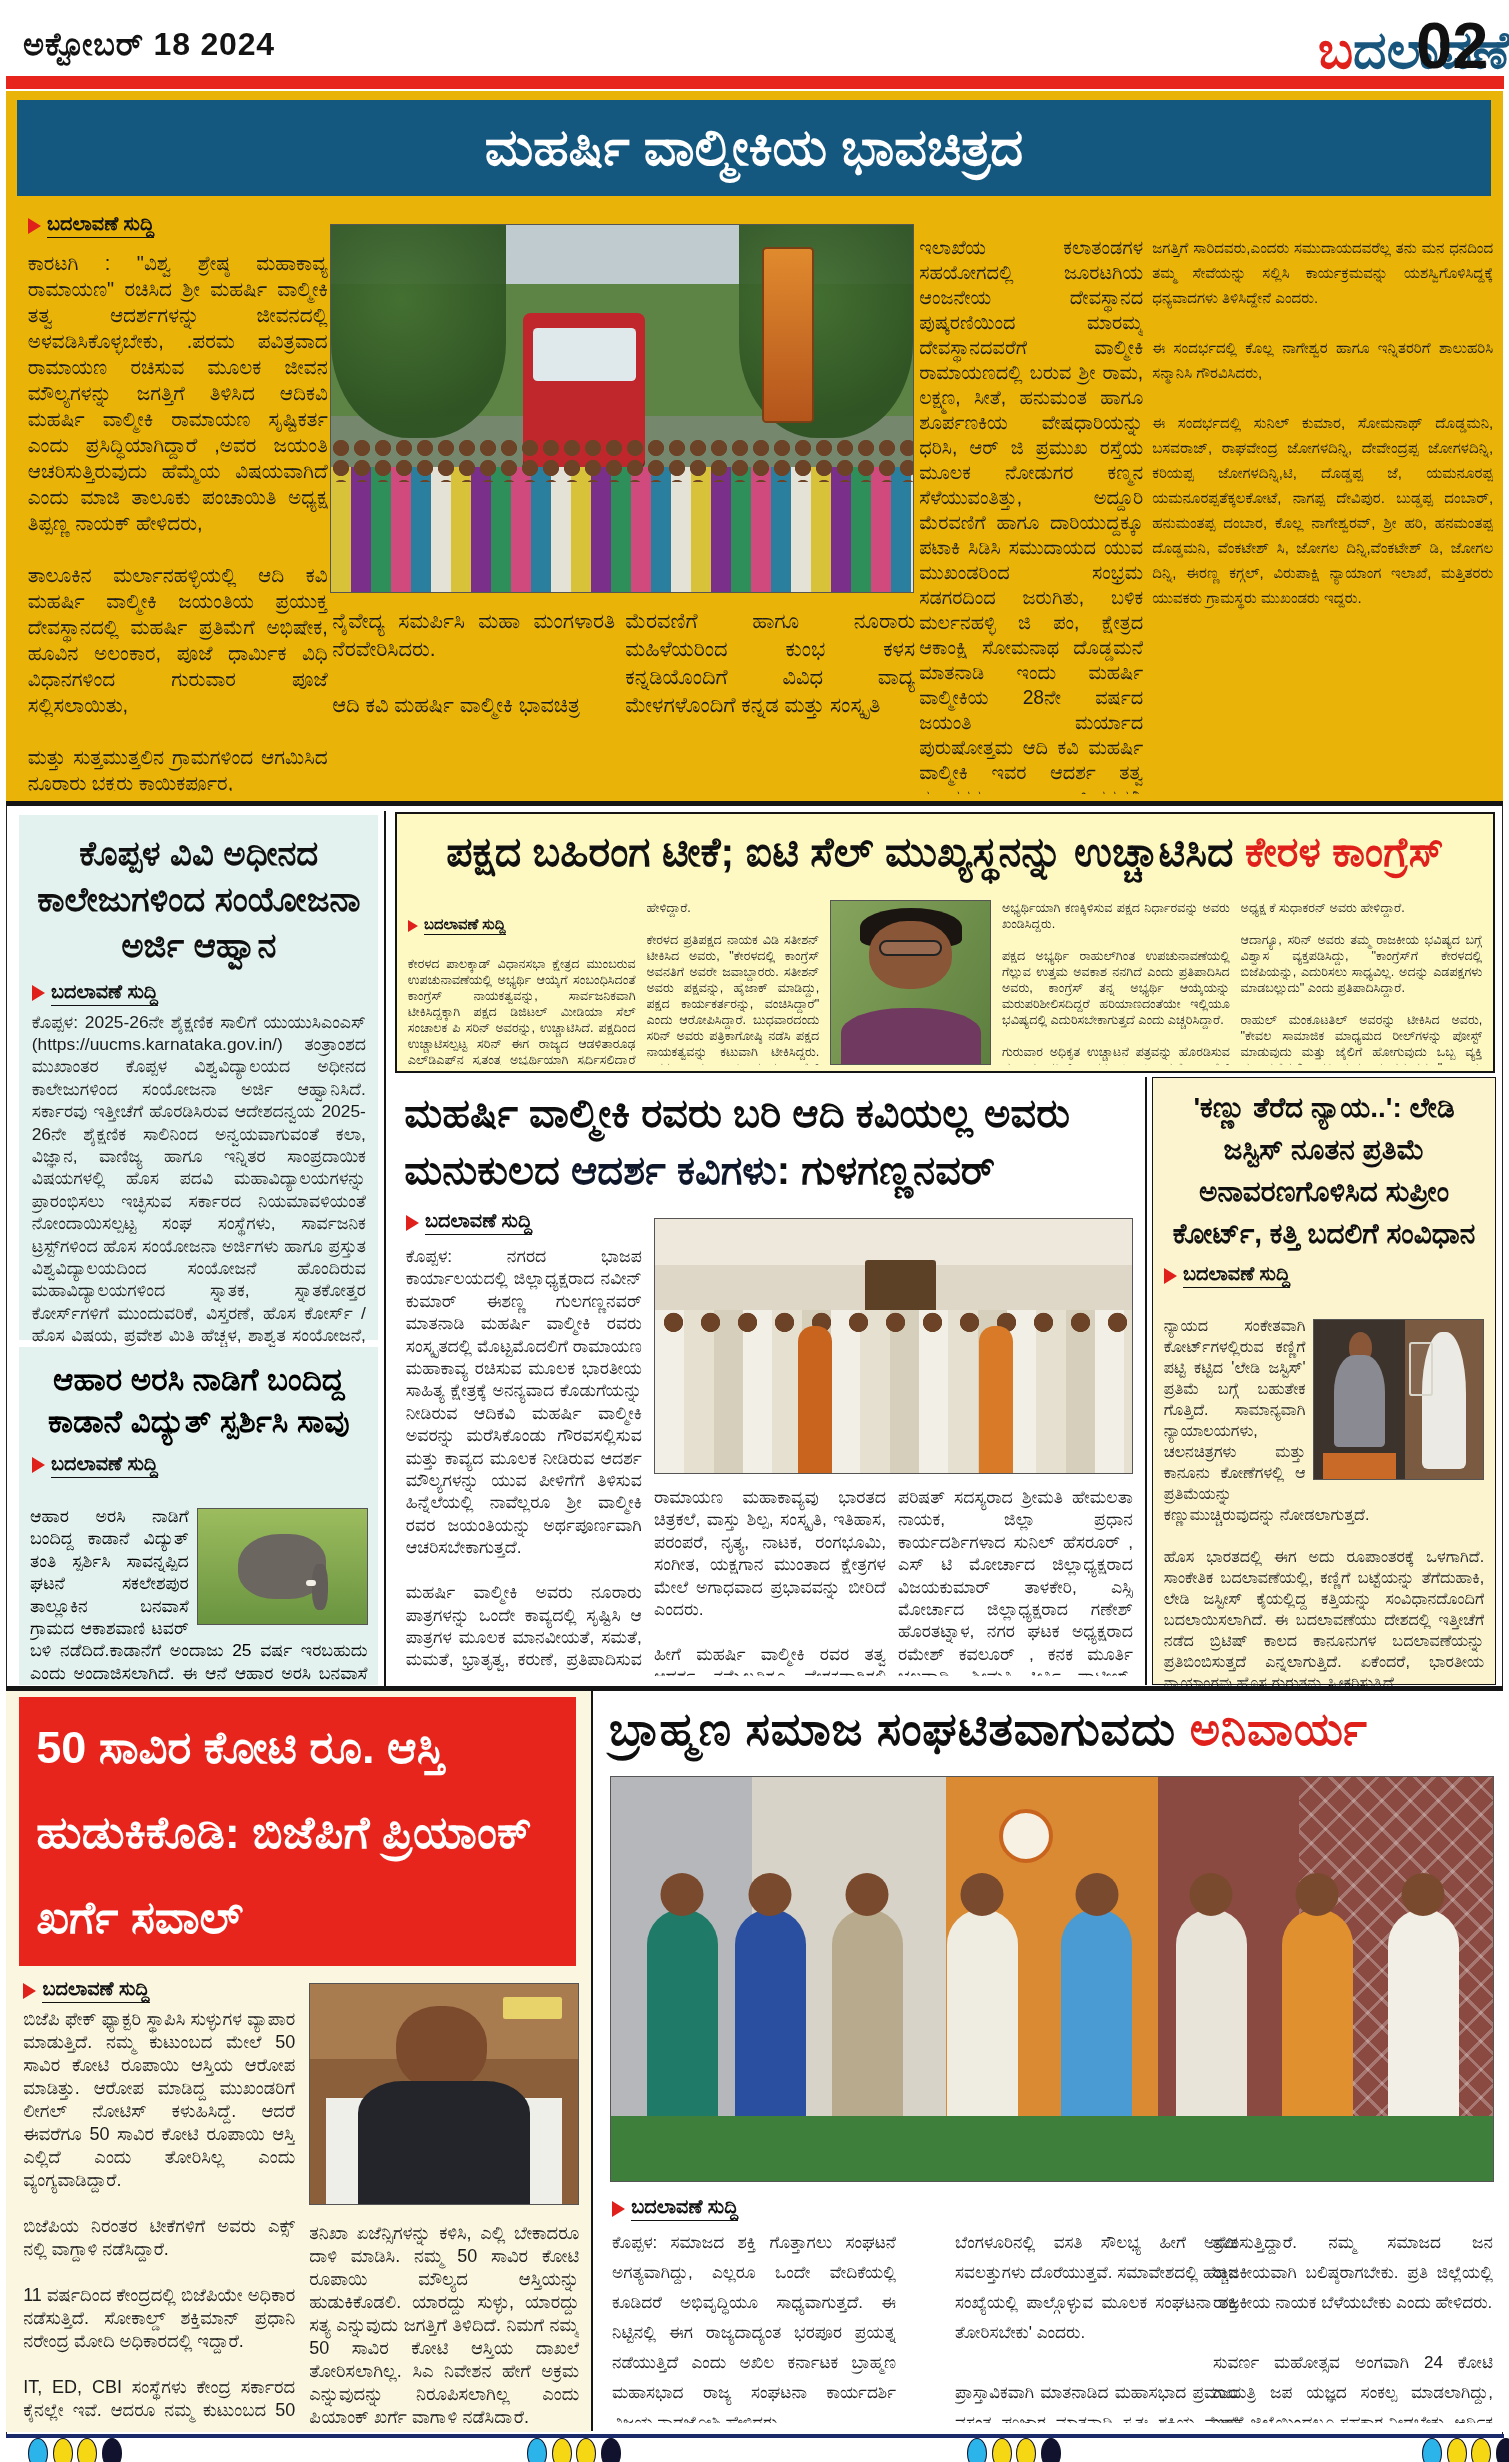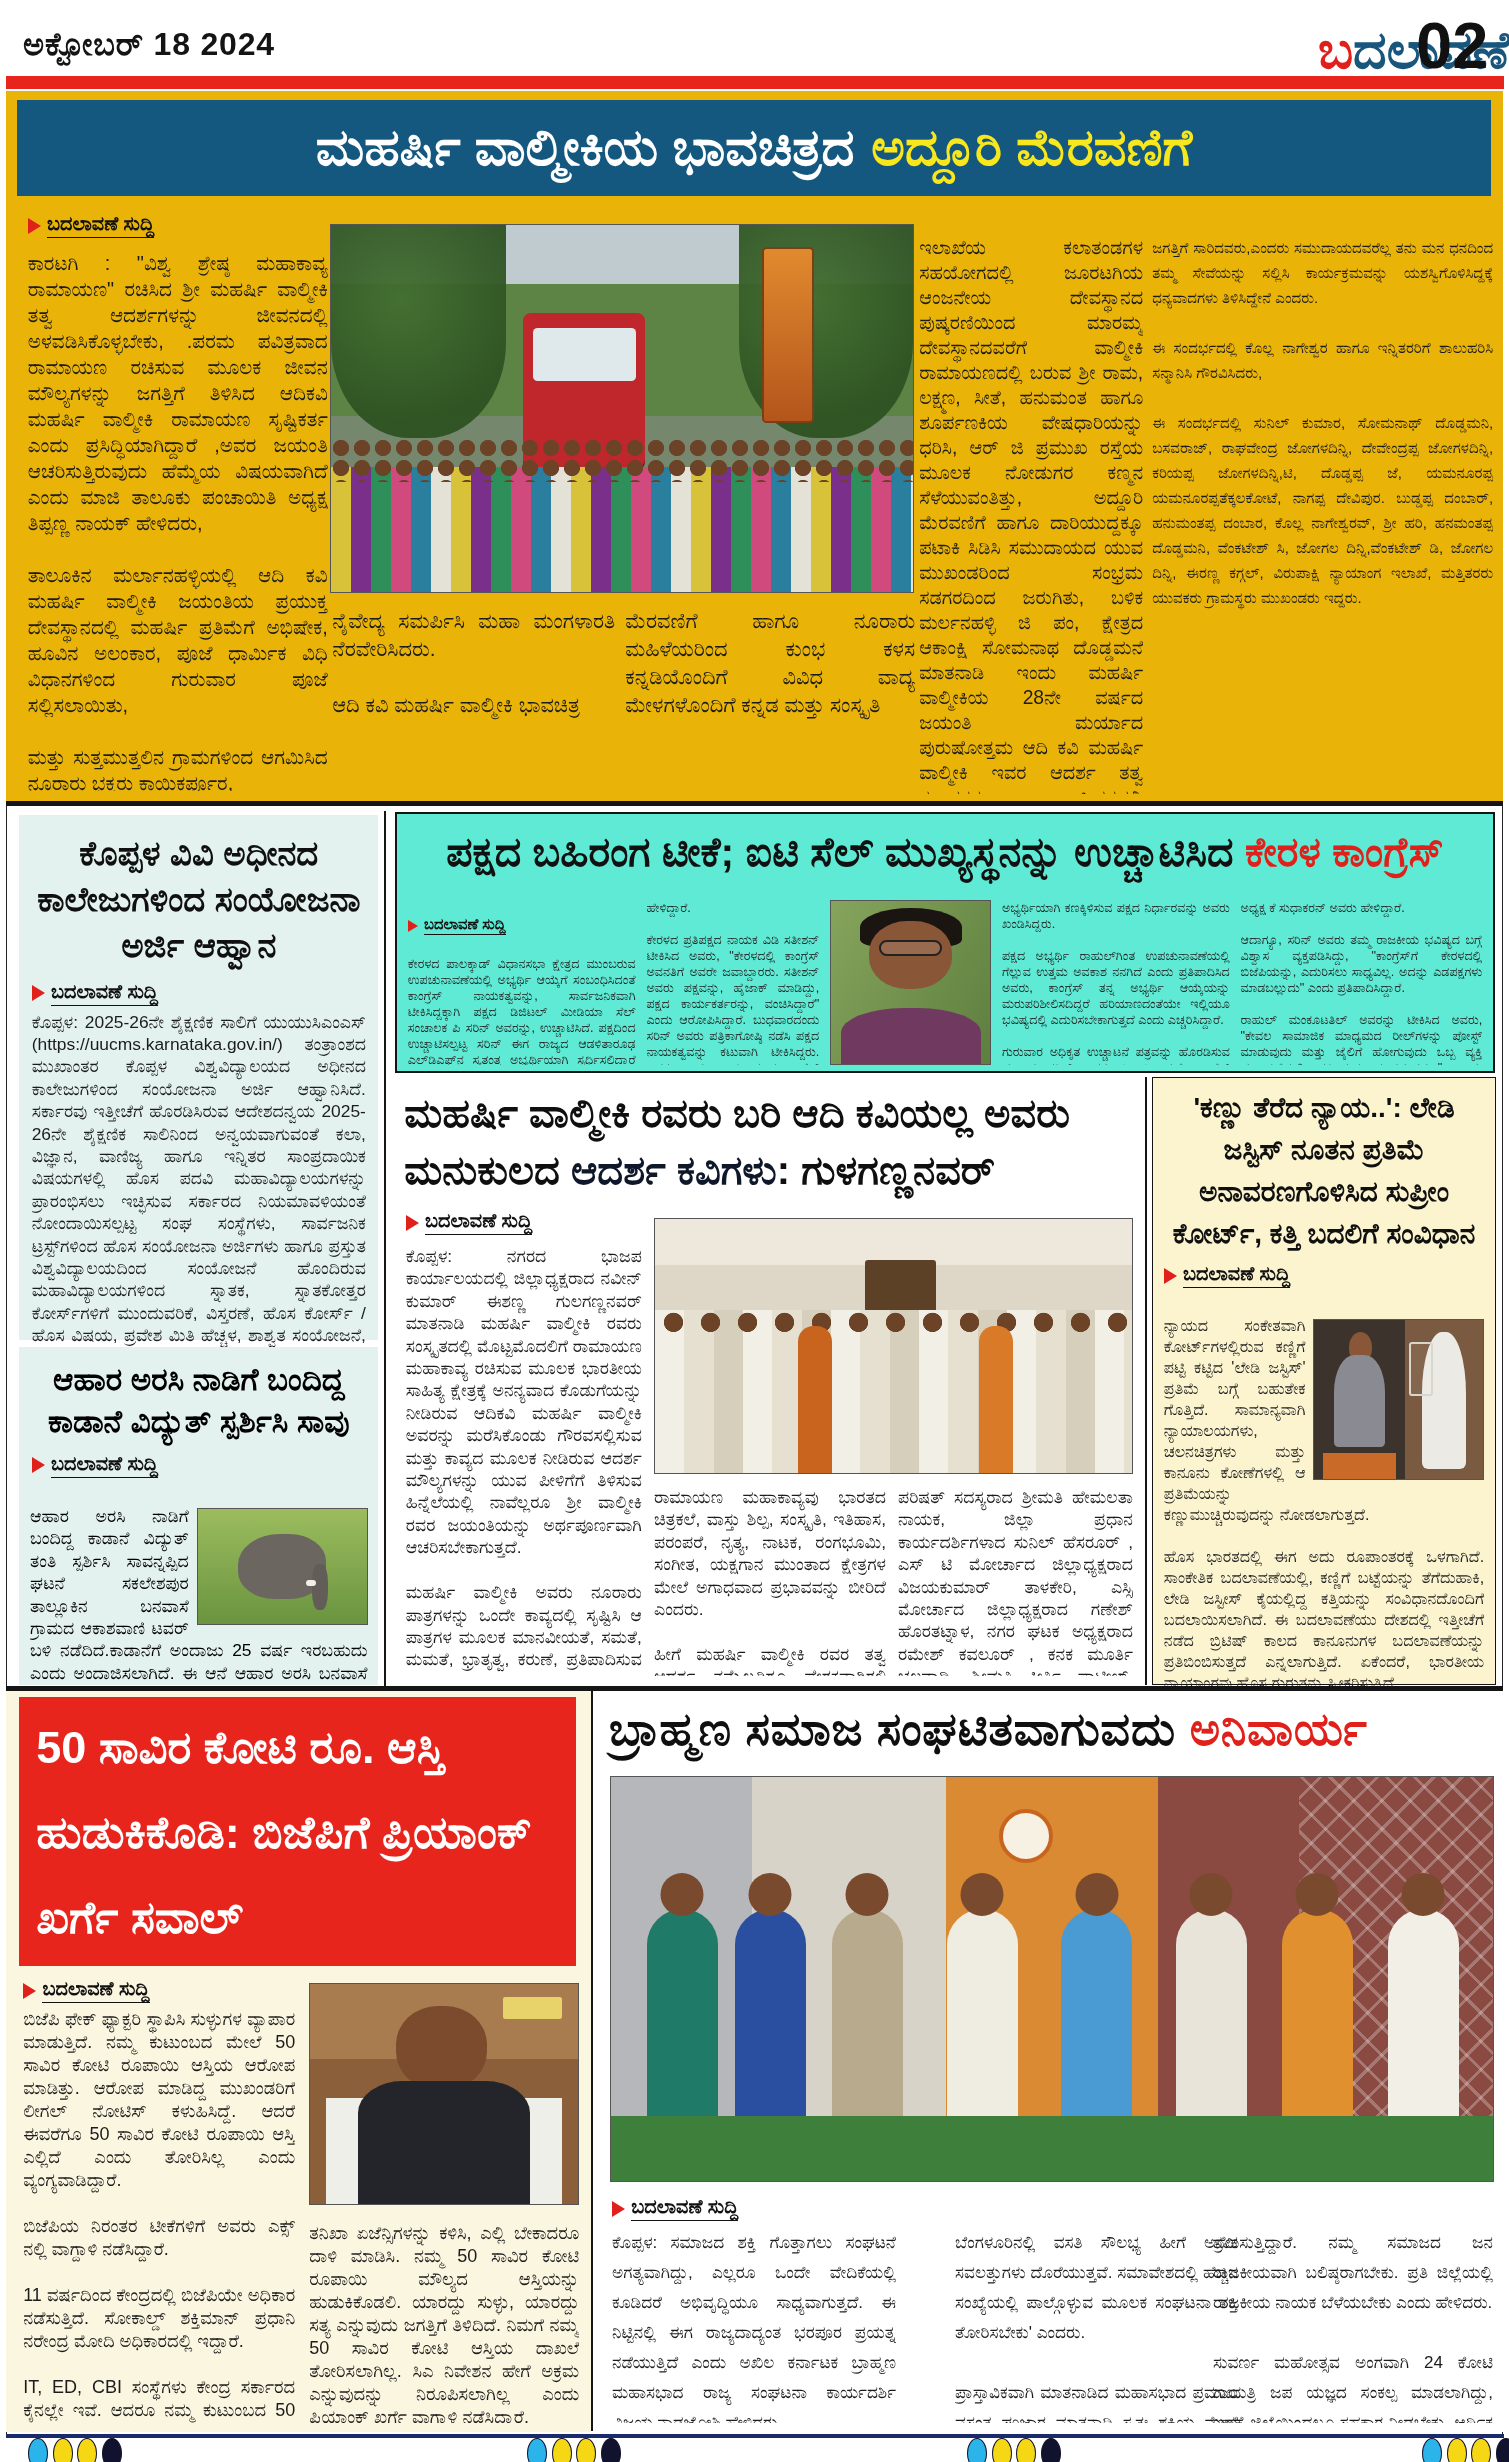--- a/index.html
+++ b/index.html
@@ -61,21 +61,21 @@
   .e-box { top:1347px; height:338px; }
   .e-head { padding:12.4px 10.8px 3.1px; text-align:center; font-size:31px; line-height:42px; font-weight:bold; }
   .e-byline { margin:6.2px 0 4.6px 12.4px; }
   .e-flow { margin:1.5px 10.8px; font-size:17.4px; line-height:22.4px; height:216px; overflow:hidden; text-align:justify; white-space:pre-line; }
   .e-photo { float:right; width:171px; height:117px; margin:3.1px 0 4.6px 7.7px; background:linear-gradient(#9cbc5e,#6a9440); }
   .eph-body { position:absolute; left:24%; top:22%; width:52%; height:56%; background:#6b6660; border-radius:48% 42% 42% 42%; }
   .eph-trunk { position:absolute; left:68%; top:48%; width:9%; height:40%; background:#625d58; border-radius:40%; }
   .eph-tusk { position:absolute; left:64%; top:62%; width:10.8px; height:5.4px; background:#f1efe6; border-radius:3.1px; }
 
   
-  .kerala { position:absolute; left:395px; top:812px; width:1100px; height:261px; background:#5eead4; border:2.3px solid #141414; }
+  .kerala { position:absolute; left:395px; top:812px; width:1100px; height:261px; background:#fef9c3; border:2.3px solid #141414; }
   .ker-head { text-align:center; font-size:41px; font-weight:bold; color:#111; padding:10.8px 6.2px 3.1px; line-height:54px; }
   .ker-head .rd { color:#e0201a; }
   .ker-row { position:absolute; left:10.8px; right:10.8px; top:86px; bottom:6.2px; display:flex; gap:10.8px; }
   .ker-col { font-size:12.7px; line-height:16px; text-align:justify; white-space:pre-line; color:#222; overflow:hidden; }
   .kc1 { width:232px; } .kc2 { width:176px; } .kc3 { width:232px; } .kc4 { width:246px; }
   .ker-byline { margin-bottom:4.6px; } .ker-byline .bl-text { font-size:14.7px; } .ker-byline .tri { border-top-width:6.2px; border-bottom-width:6.2px; border-left-width:10px; }
   .ker-photo { width:164px; height:100%; align-self:flex-start; background:linear-gradient(120deg,#86a45c,#5d7f3f); }
   .kp-hair { position:absolute; left:18%; top:4%; width:64%; height:24%; background:#1b1512; border-radius:50% 50% 20% 20%; }
   .kp-face { position:absolute; left:24%; top:12%; width:52%; height:42%; background:#8a5638; border-radius:46%; }
   .kp-glass { position:absolute; left:30%; top:24%; width:40%; height:10%; border:2.3px solid #222; border-radius:7.7px; background:rgba(255,255,255,.12); }
@@ -158,21 +158,20 @@
   <div class="masthead">
     <span class="m-first">ಬ</span><span class="m-rest">ದಲಾವಣೆ</span>
   </div>
   <div class="hdr-page">02</div>
   <div class="red-bar"></div>
   <div class="frame"></div>
 
   <div class="lead">
     <div class="lead-banner">
       <span>ಮಹರ್ಷಿ ವಾಲ್ಮೀಕಿಯ ಭಾವಚಿತ್ರದ</span>
-      <span class="yl">ಅದ್ದೂರಿ ಮೆರವಣಿಗೆ</span>
     </div>
     <div class="byline lead-byline">
       <span class="tri"></span>
       <span class="bl-text">ಬದಲಾವಣೆ ಸುದ್ದಿ</span>
     </div>
     <div class="colx lead-col1">ಕಾರಟಗಿ : "ವಿಶ್ವ ಶ್ರೇಷ್ಠ ಮಹಾಕಾವ್ಯ ರಾಮಾಯಣ" ರಚಿಸಿದ ಶ್ರೀ ಮಹರ್ಷಿ ವಾಲ್ಮೀಕಿ ತತ್ವ ಆದರ್ಶಗಳನ್ನು ಜೀವನದಲ್ಲಿ ಅಳವಡಿಸಿಕೊಳ್ಳಬೇಕು, .ಪರಮ ಪವಿತ್ರವಾದ ರಾಮಾಯಣ ರಚಿಸುವ ಮೂಲಕ ಜೀವನ ಮೌಲ್ಯಗಳನ್ನು ಜಗತ್ತಿಗೆ ತಿಳಿಸಿದ ಆದಿಕವಿ ಮಹರ್ಷಿ ವಾಲ್ಮೀಕಿ ರಾಮಾಯಣ ಸೃಷ್ಟಿಕರ್ತ ಎಂದು ಪ್ರಸಿದ್ಧಿಯಾಗಿದ್ದಾರೆ ,ಅವರ ಜಯಂತಿ ಆಚರಿಸುತ್ತಿರುವುದು ಹೆಮ್ಮೆಯ ವಿಷಯವಾಗಿದೆ ಎಂದು ಮಾಜಿ ತಾಲೂಕು ಪಂಚಾಯಿತಿ ಅಧ್ಯಕ್ಷ ತಿಪ್ಪಣ್ಣ ನಾಯಕ್ ಹೇಳಿದರು,
 
 ತಾಲೂಕಿನ ಮರ್ಲಾನಹಳ್ಳಿಯಲ್ಲಿ ಆದಿ ಕವಿ ಮಹರ್ಷಿ ವಾಲ್ಮೀಕಿ ಜಯಂತಿಯ ಪ್ರಯುಕ್ತ ದೇವಸ್ಥಾನದಲ್ಲಿ ಮಹರ್ಷಿ ಪ್ರತಿಮೆಗೆ ಅಭಿಷೇಕ, ಹೂವಿನ ಅಲಂಕಾರ, ಪೂಜೆ ಧಾರ್ಮಿಕ ವಿಧಿ ವಿಧಾನಗಳಿಂದ ಗುರುವಾರ ಪೂಜೆ ಸಲ್ಲಿಸಲಾಯಿತು,
 
 ಮತ್ತು ಸುತ್ತಮುತ್ತಲಿನ ಗ್ರಾಮಗಳಿಂದ ಆಗಮಿಸಿದ ನೂರಾರು ಭಕ್ತರು ಕಾಯಿಕರ್ಪೂರ,</div>

